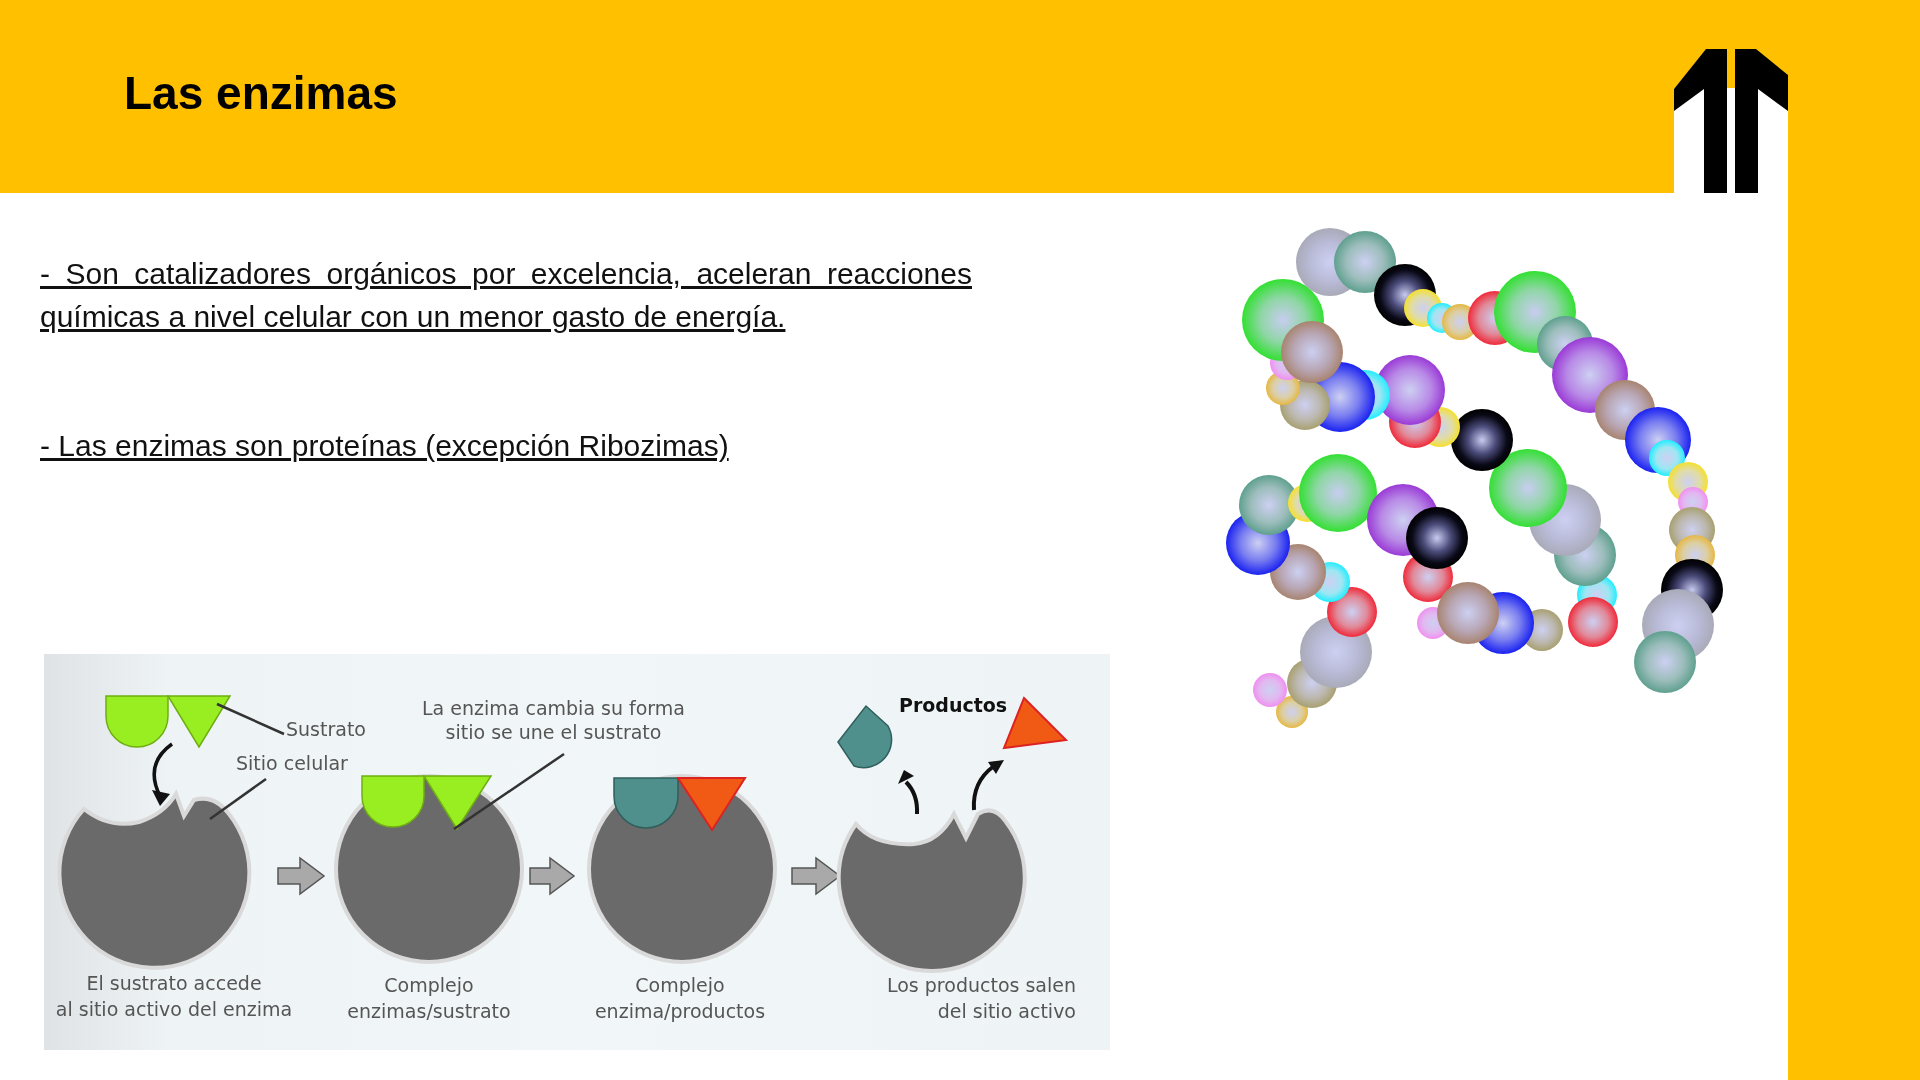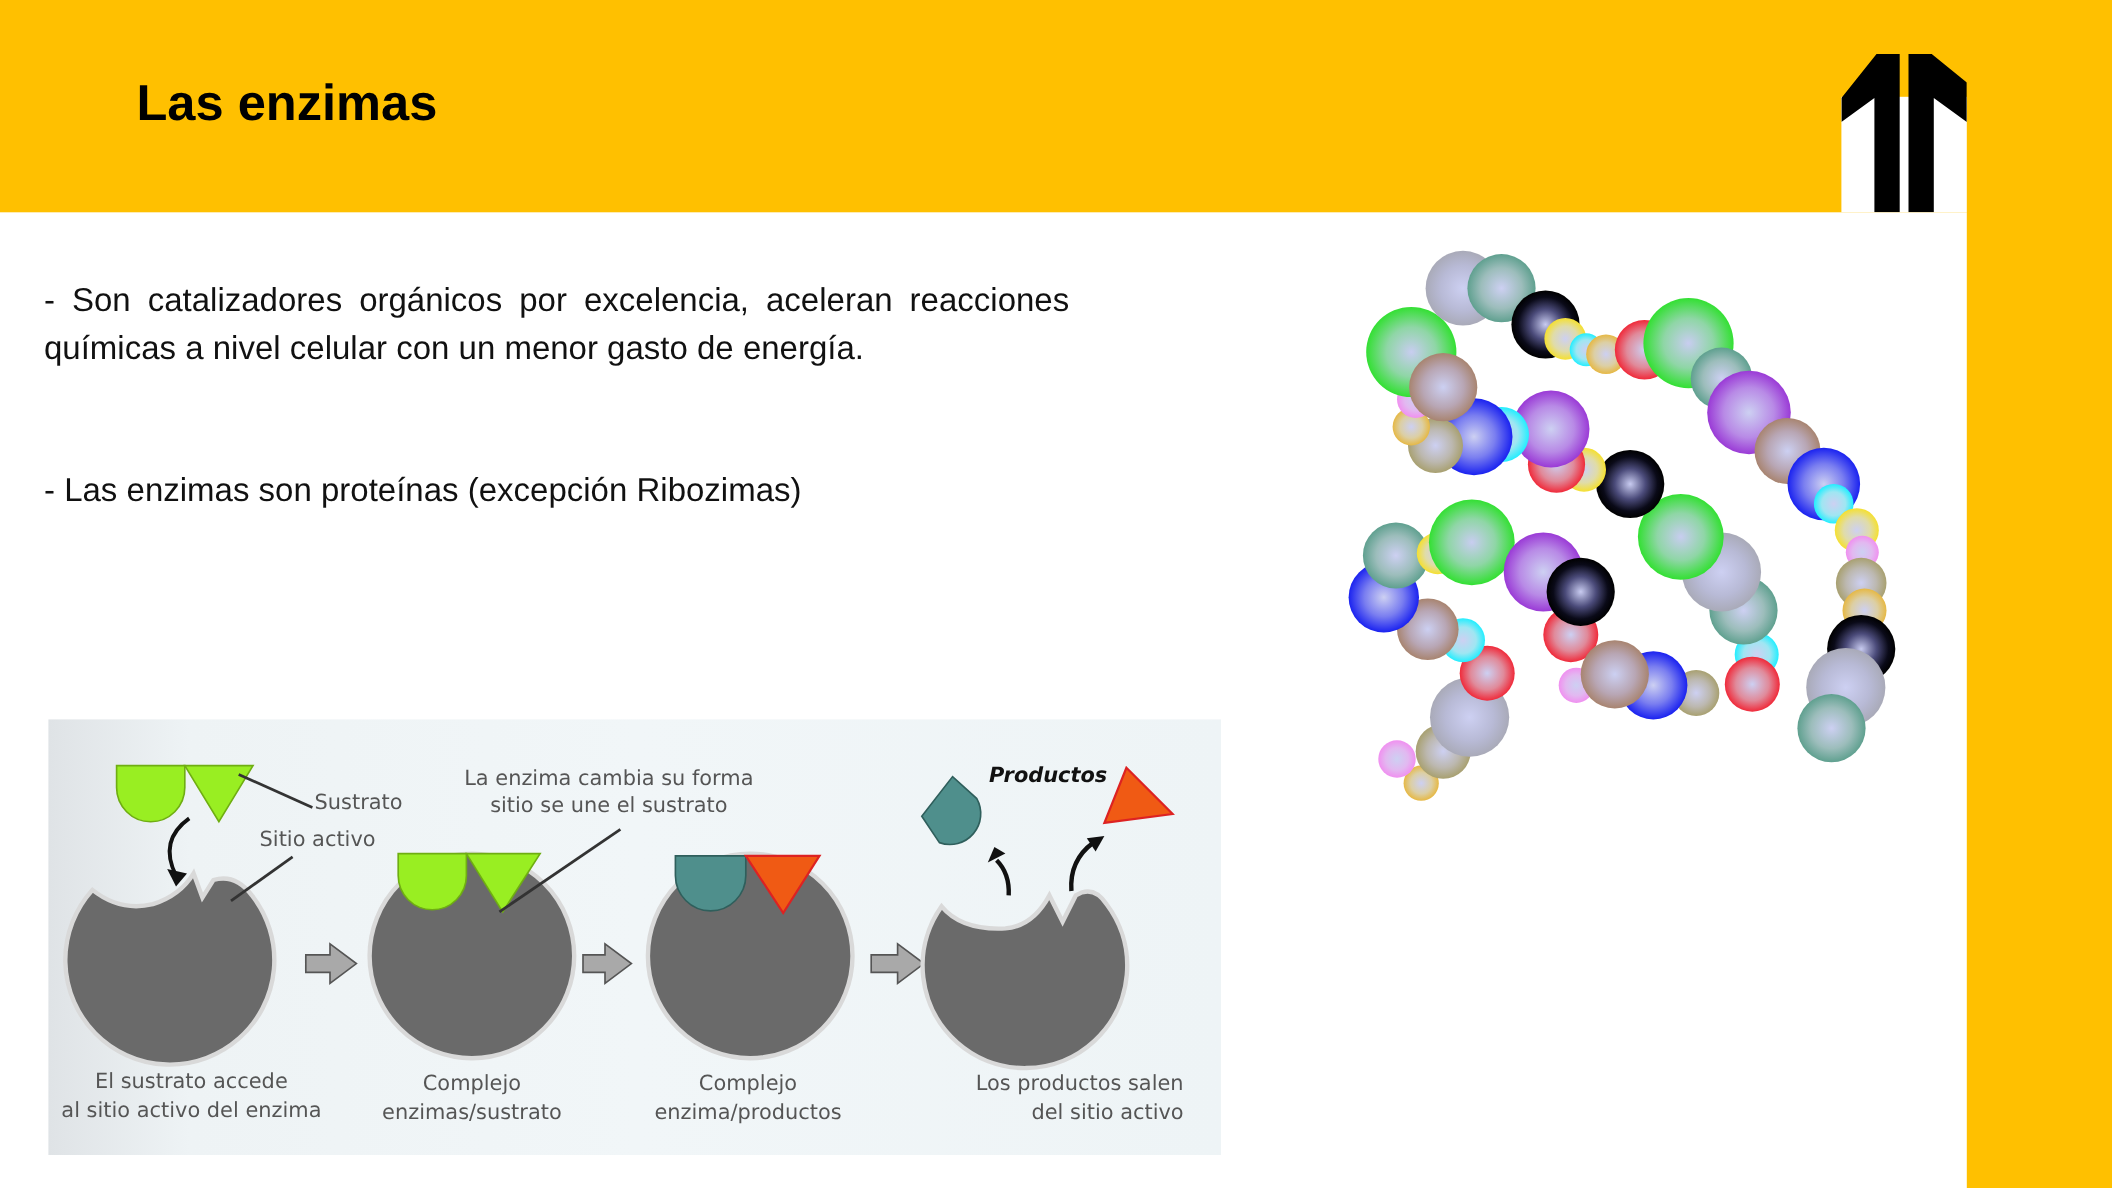--- a/index.html
+++ b/index.html
@@ -27,33 +27,33 @@
     position: absolute; left: 120px; top: 62px;
     font-size: 46px; font-weight: bold; color: #000;
     font-family: "Liberation Sans", sans-serif;
     margin: 4px;
   }
   .body-text {
     position: absolute; left: 40px; top: 252px; width: 932px;
     font-family: "Liberation Sans", sans-serif;
     font-size: 30px; line-height: 43px; color: #111;
   }
-  .body-text p { margin: 0; text-align: justify; }
+  .body-text p { margin: 0; text-align: justify; text-decoration: underline; }
   .body-text .gap { height: 43px; }
   .diagram {
     position: absolute; left: 44px; top: 654px; width: 1066px; height: 396px;
     background: linear-gradient(90deg, #dfe3e6 0%, #eef3f5 12%, #f1f6f8 50%, #eef4f6 100%);
   }
   .diagram svg { position: absolute; left: 0; top: 0; }
   .dlabel {
     position: absolute; font-family: "DejaVu Sans", sans-serif;
     color: #555; font-size: 19px; line-height: 26px; text-align: center;
     white-space: nowrap;
   }
-  .dlabel.bold { font-weight: bold; color: #111; font-style: italic; }
+  .dlabel.bold { font-weight: bold; color: #111; }
   .protein {
     position: absolute; left: 1185px; top: 215px; width: 555px; height: 540px;
   }
 </style>
 </head>
 <body>
 
 <div class="header-band"></div>
 <div class="right-bar"></div>
 <div class="logo-cutout"></div>
@@ -120,21 +120,21 @@
     <g>
       <polygon points="980,44 1022,86 960,94" fill="#f05a14" stroke="#d22" stroke-width="2"></polygon>
     </g>
     <path d="M873,160 Q874,140 862,128" stroke="#111" stroke-width="4" fill="none"></path>
     <polygon points="854,130 870,122 860,116" fill="#111"></polygon>
     <path d="M930,156 Q928,128 950,112" stroke="#111" stroke-width="4" fill="none"></path>
     <polygon points="944,108 960,106 952,120" fill="#111"></polygon>
   </svg>
 
   <div class="dlabel" style="left:242px; top:62px;">Sustrato</div>
-  <div class="dlabel" style="left:192px; top:96px;">Sitio activo</div>
+  <div class="dlabel" style="left:192px; top:96px;">Sitio celular</div>
   <div class="dlabel" style="left:378px; top:42px; line-height:24px;">
     <div>La enzima cambia su forma</div>
     <div>sitio se une el sustrato</div>
   </div>
   <div class="dlabel bold" style="left:855px; top:38px;">Productos</div>
 
   <div class="dlabel" style="left:8px; top:316px; width:244px;">
     <div>El sustrato accede</div>
     <div>al sitio activo del enzima</div>
   </div>

